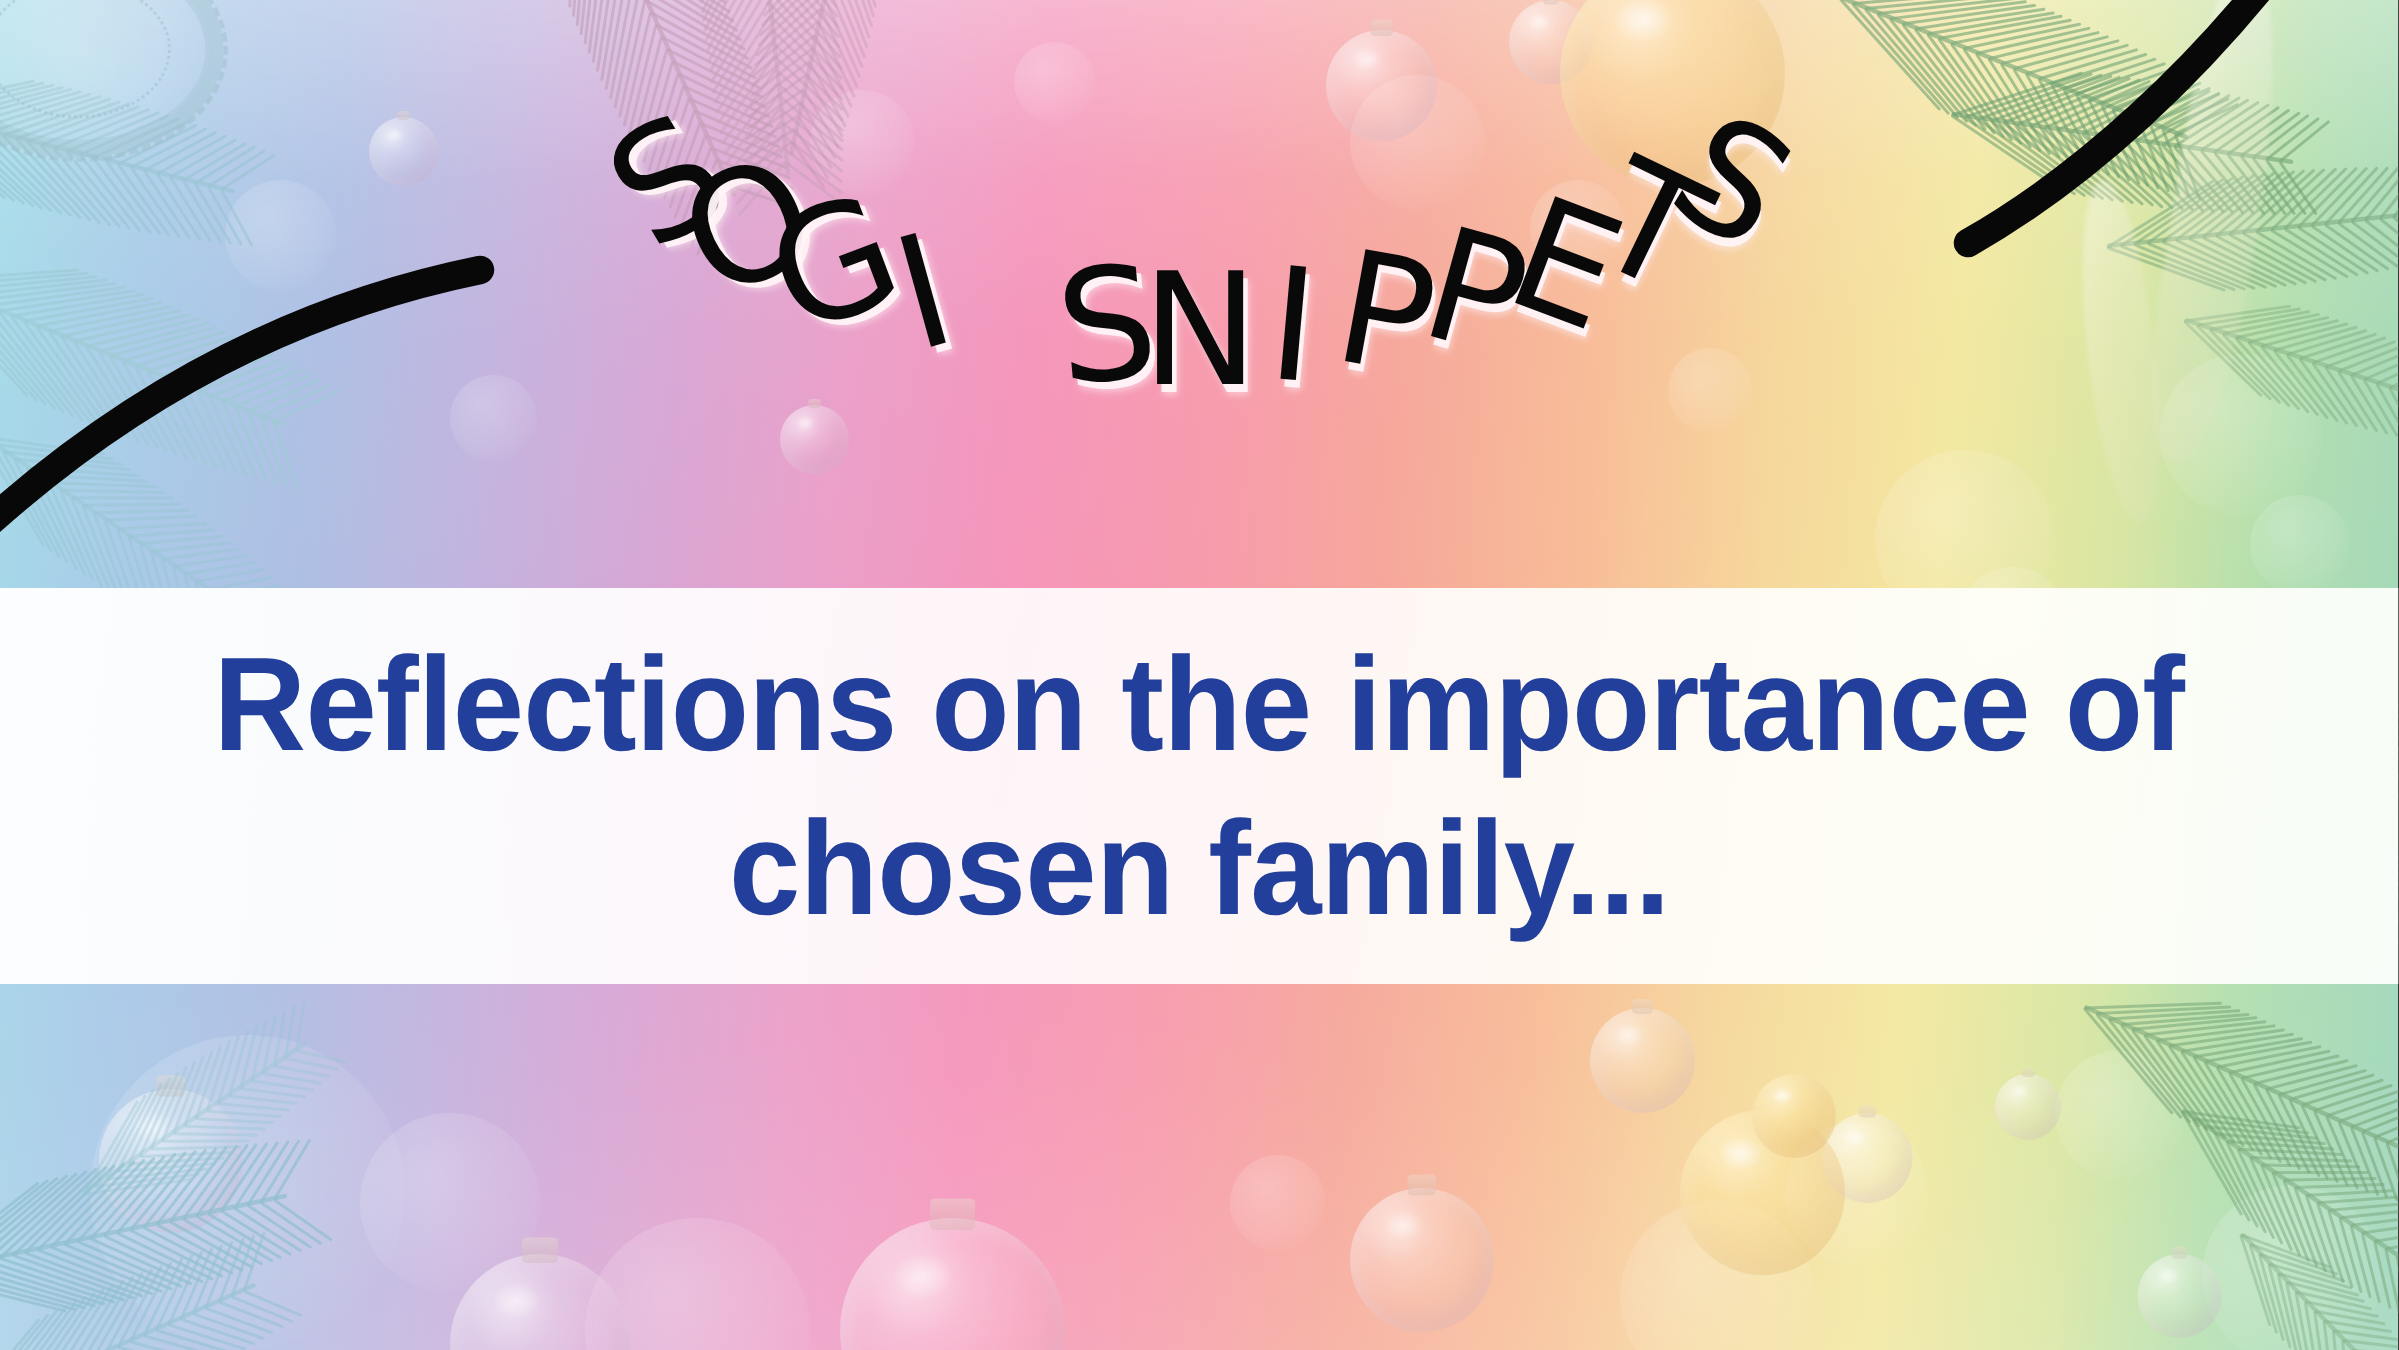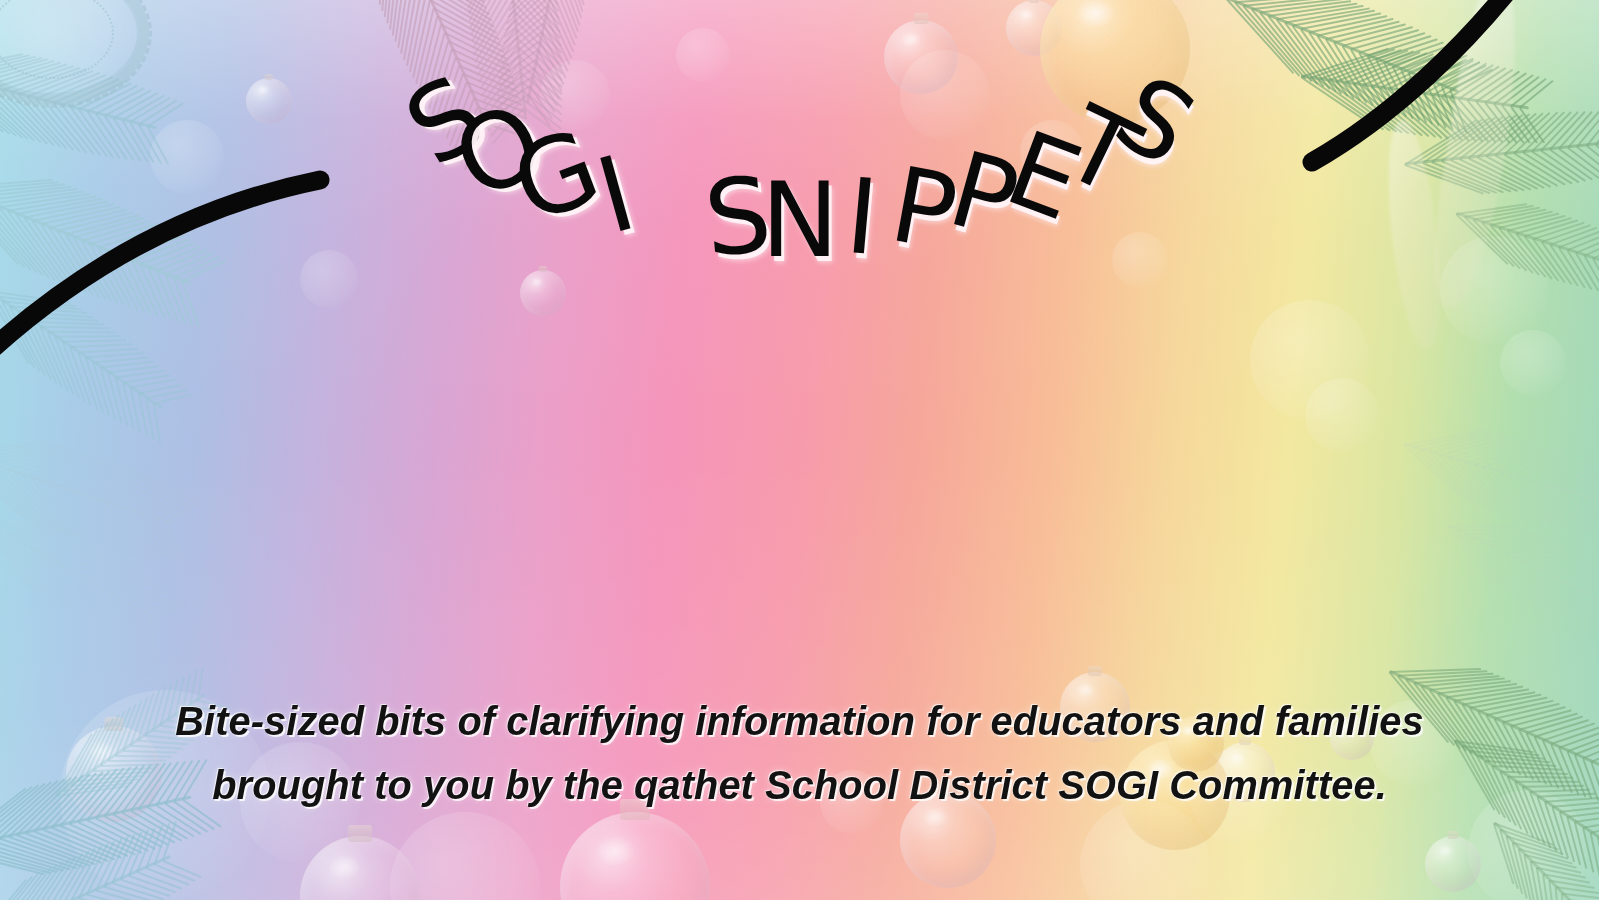--- a/index.html
+++ b/index.html
@@ -1262,19 +1262,21 @@
     </div>
 
   <svg class="swoosh" style="left:-10px; top:80px;" width="370" height="290" viewBox="0 0 370 290">
     <path d="M -12 282 C 70 205, 182 130, 330 100" stroke="#080808" stroke-width="19" stroke-linecap="round" fill="none"></path>
   </svg>
 
   <svg class="swoosh" style="left:1290px; top:-30px;" width="330" height="240" viewBox="0 0 330 240">
     <path d="M 22 192 C 96 150, 178 78, 248 -18" stroke="#080808" stroke-width="19" stroke-linecap="round" fill="none"></path>
   </svg>
 
-
-  <div class="subtitle">
-    <div class="sub-line">Bite-sized bits of clarifying information for educators and families</div>
-    <div class="sub-line">brought to you by the qathet School District SOGI Committee.</div>
+  <div class="headline-band">
+    <div class="headline">
+      <div class="headline-line l1">Reflections on the importance of</div>
+      <div class="headline-line l2">chosen family...</div>
+    </div>
   </div>
 
+
 </div>
 
 </body></html>

